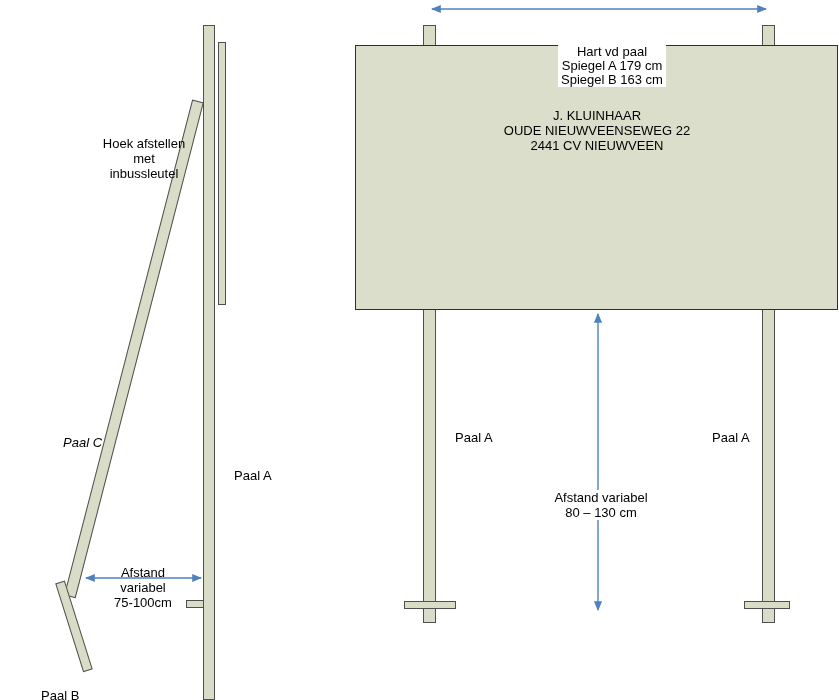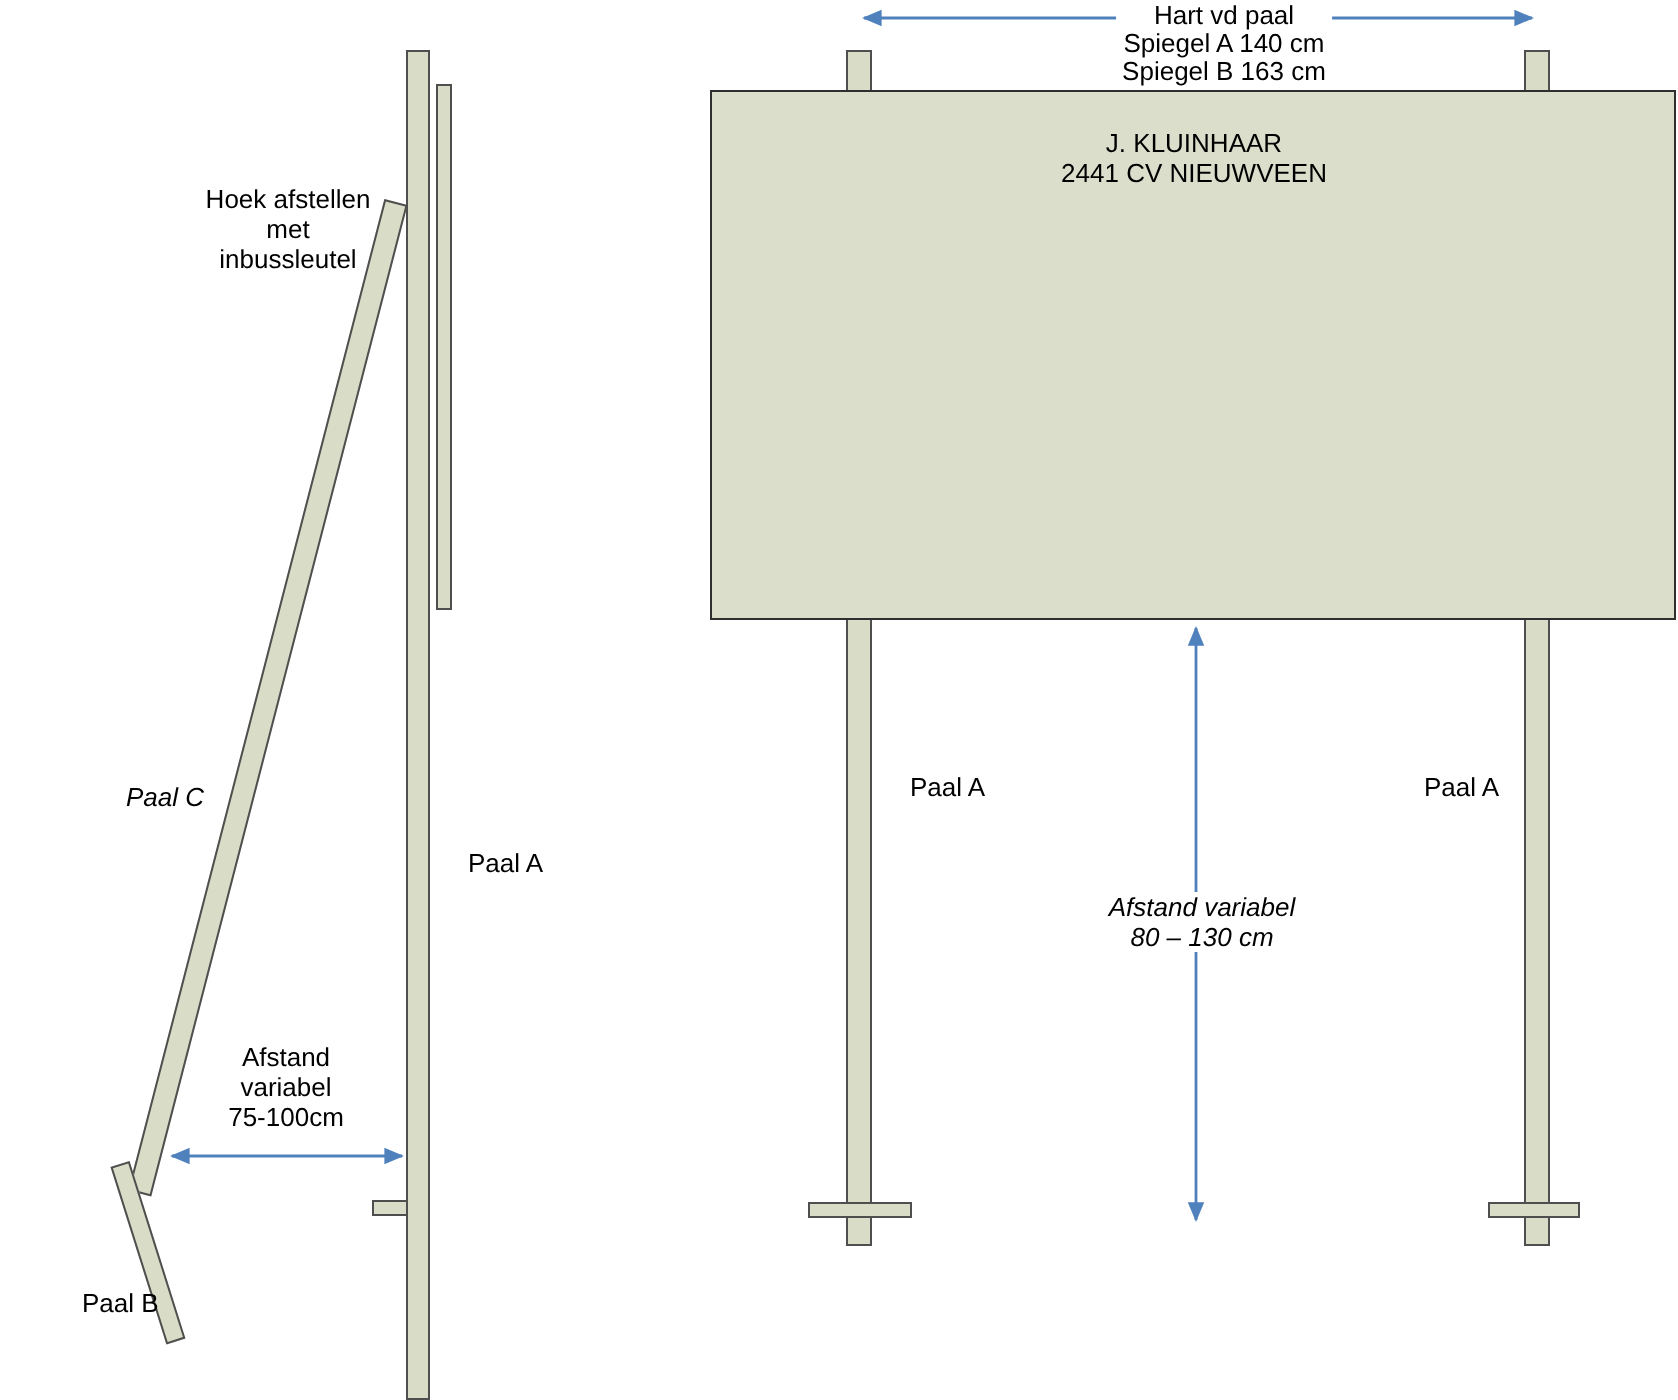--- a/index.html
+++ b/index.html
@@ -13,21 +13,21 @@
     --background:#ffffff;
   }
   html,body{ background:var(--background); }
   .canvas{
     position:relative; width:839px; height:700px; overflow:hidden;
     background:var(--background); color:var(--text);
     font-family:"Liberation Sans", sans-serif; font-size:13px;
   }
   .shape{ position:absolute; background:var(--pole-fill); border:1px solid var(--pole-border); }
   .mirror{ background:var(--mirror-fill); border:1px solid var(--mirror-border); }
-  .label{ position:absolute; line-height:15px; white-space:nowrap; z-index:6; }
+  .label{ position:absolute; line-height:15px; white-space:nowrap; z-index:6;margin-top:44px; }
   .center{ transform:translateX(-50%); text-align:center; }
   .bg{ background:var(--background); padding:0 3px; }
   .arrows{ position:absolute; left:0; top:0; z-index:4; pointer-events:none; }
   .arrows line{ stroke:var(--arrow); stroke-width:1.4; }
   .ah{ fill:var(--arrow); }
   .z1{ z-index:1 } .z2{ z-index:2 } .z3{ z-index:3 }
 </style>
 </head>
 <body>
 
@@ -69,36 +69,37 @@
     <div class="shape z1" style="left:423px; top:25px; width:13px; height:598px;"></div>
     <div class="shape z1" style="left:762px; top:25px; width:13px; height:598px;"></div>
 
     <div class="shape mirror z2" style="left:355px; top:45px; width:483px; height:265px;"></div>
 
     <div class="shape z3" style="left:404px; top:601px; width:52px; height:8px;"></div>
     <div class="shape z3" style="left:744px; top:601px; width:46px; height:8px;"></div>
 
     <div class="label center bg" style="left:612px; top:1px; line-height:14px;">
       <div>Hart vd paal</div>
-      <div>Spiegel A 140 cm</div>
+      <div>Spiegel A 179 cm</div>
       <div>Spiegel B 163 cm</div>
     </div>
 
     <div class="label center" style="left:597px; top:64px;">
       <div>J. KLUINHAAR</div>
+      <div>OUDE NIEUWVEENSEWEG 22</div>
       <div>2441 CV NIEUWVEEN</div>
     </div>
 
     <div class="label center" style="left:597px; top:257px;">
     </div>
 
     <div class="label" style="left:455px; top:386px;">Paal A</div>
     <div class="label" style="left:712px; top:386px;">Paal A</div>
 
-    <div class="label center bg" style="left:601px; top:446px;font-style:italic;">
+    <div class="label center bg" style="left:601px; top:446px;">
       <div>Afstand variabel</div>
       <div>80 – 130 cm</div>
     </div>
   </div>
 
   <svg class="arrows" width="839" height="700" viewBox="0 0 839 700">
     <defs>
       <marker id="ah" viewBox="0 0 10 10" refX="9" refY="5" markerWidth="7" markerHeight="7" orient="auto-start-reverse">
         <path class="ah" d="M0,0.8 L10,5 L0,9.2 z"></path>
       </marker>

